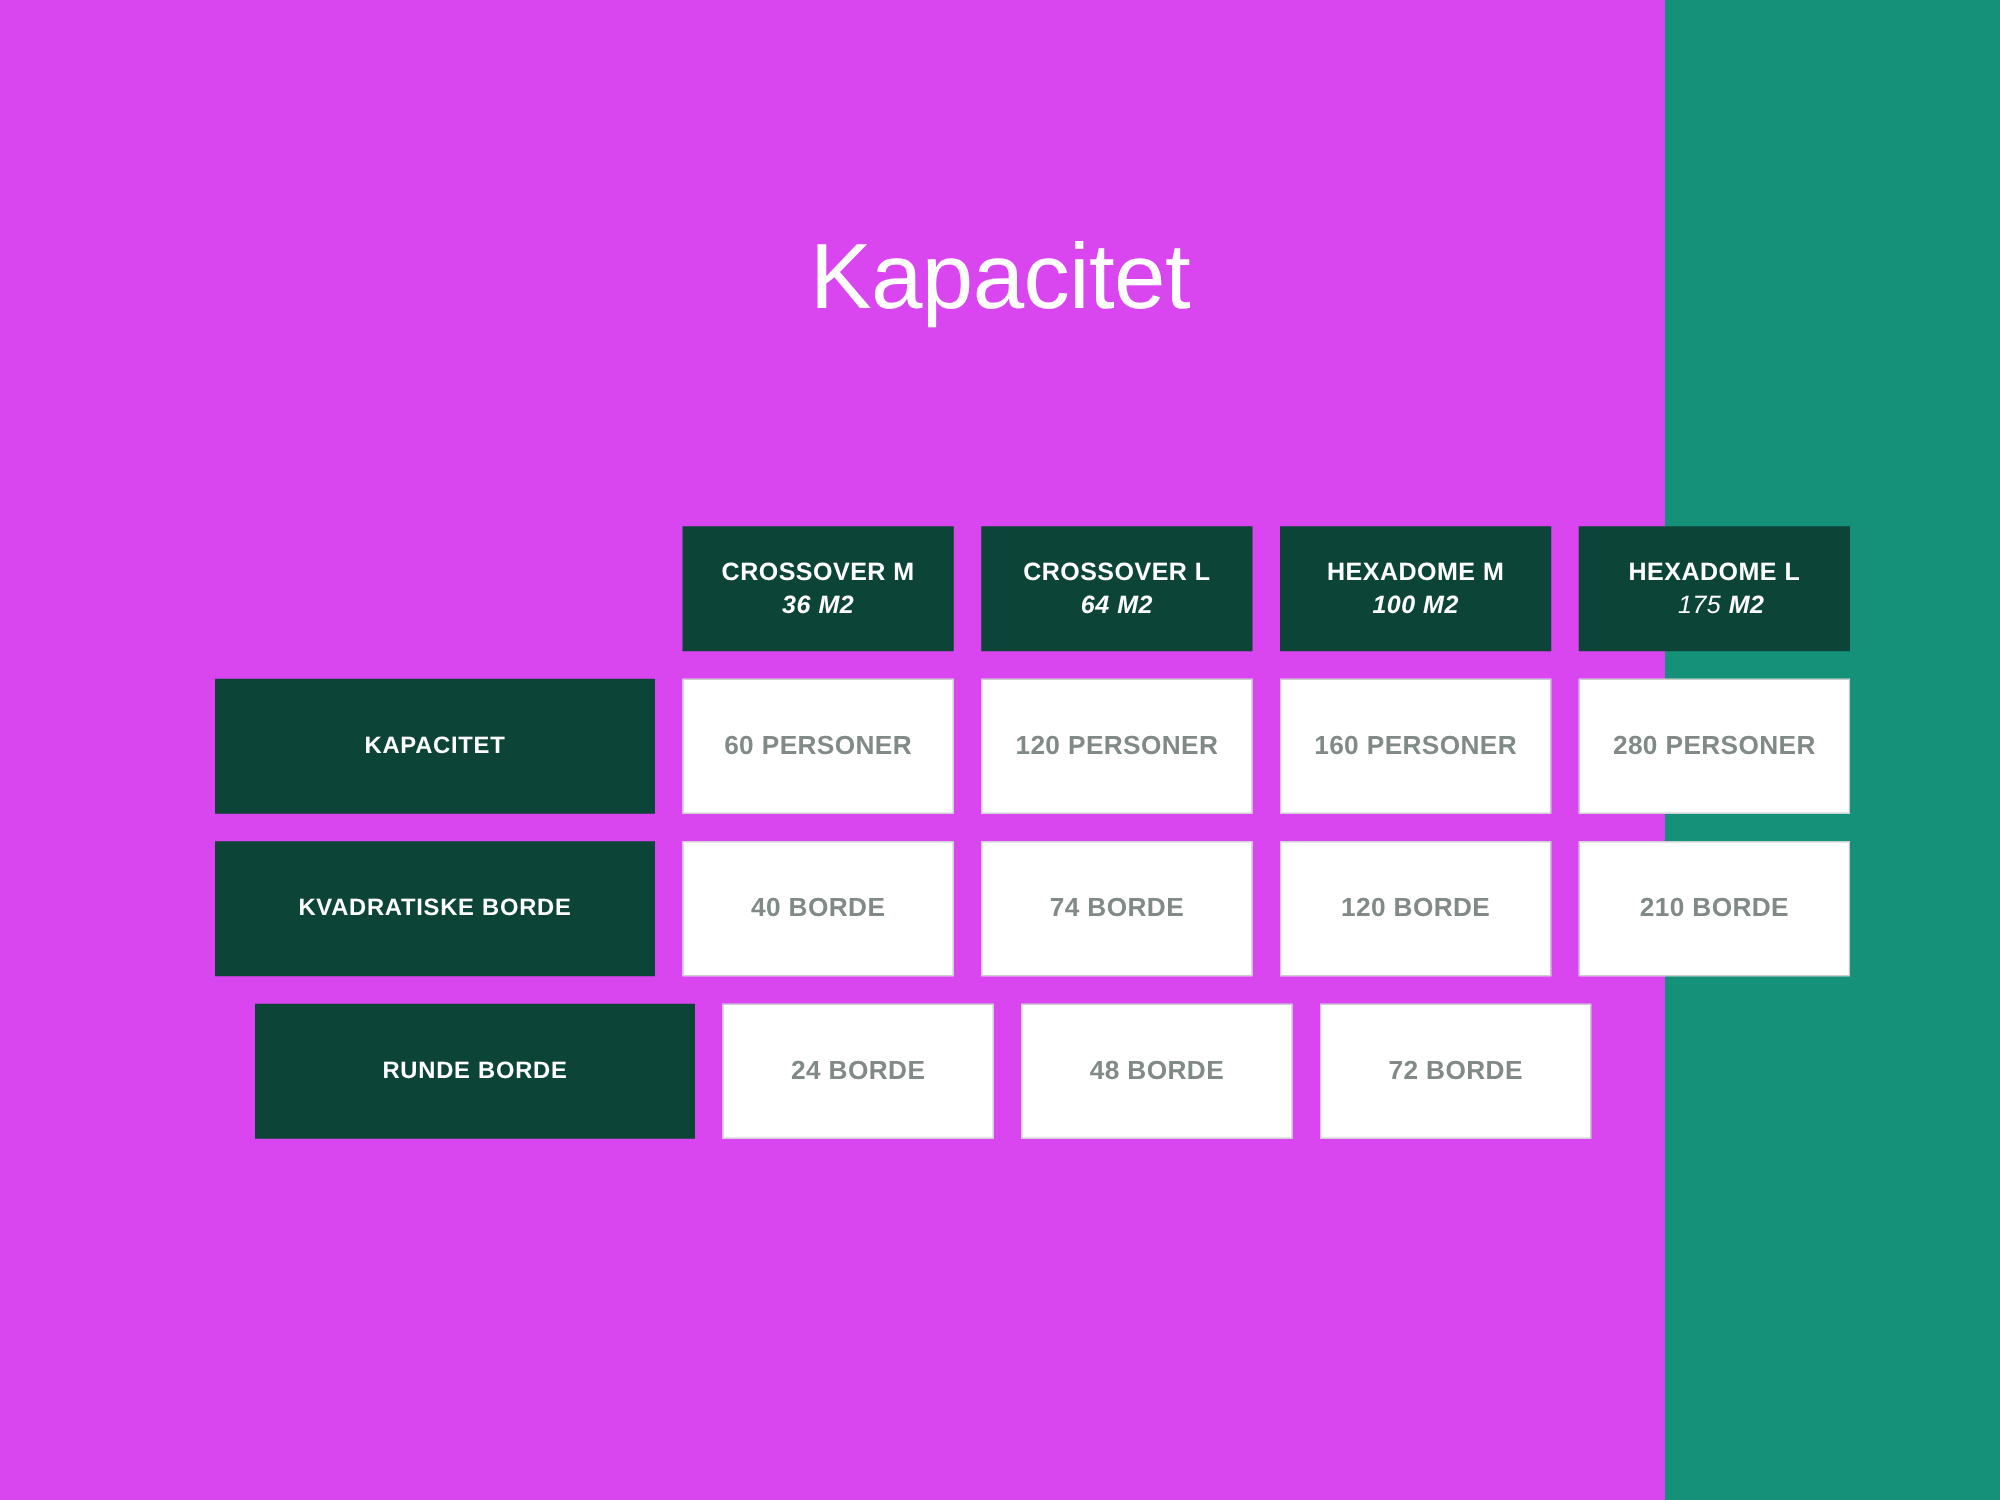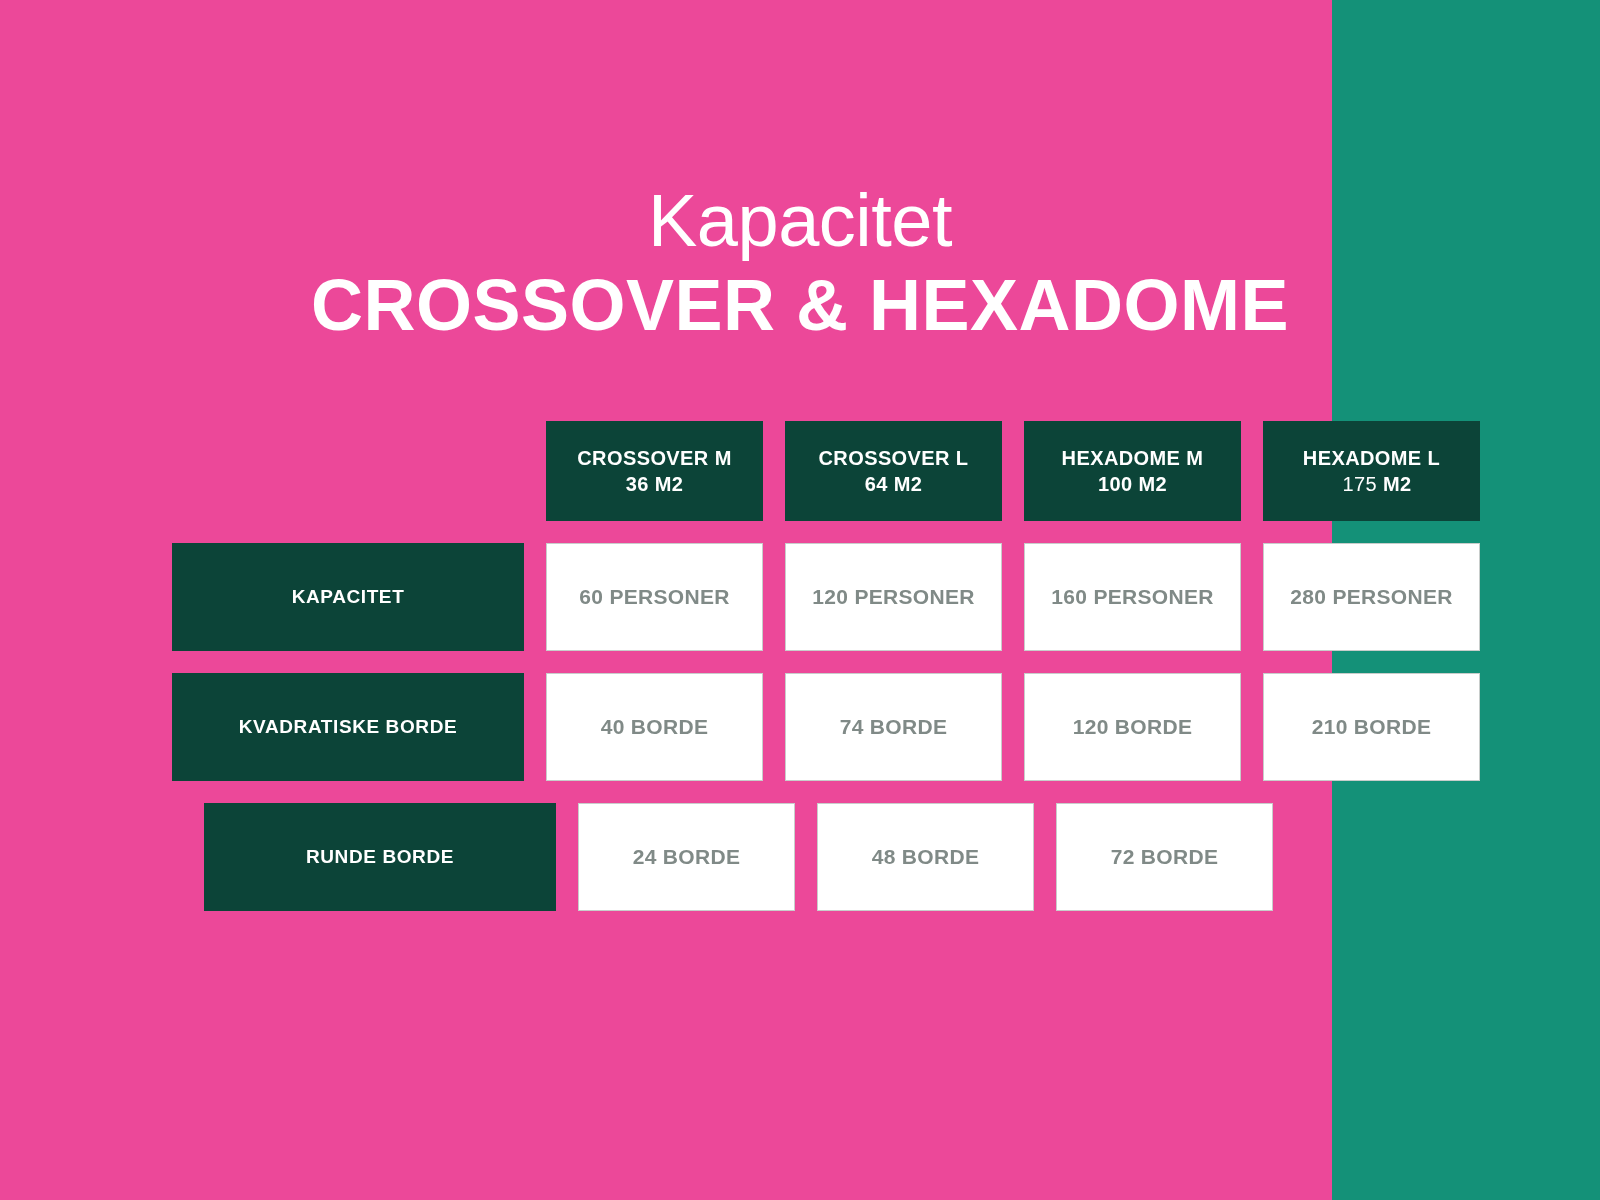--- a/index.html
+++ b/index.html
@@ -11,21 +11,21 @@
     height: 1200px;
     background: #149178;
     font-family: "Liberation Sans", sans-serif;
     overflow: hidden;
   }
 
   .slide {
     position: relative;
     width: 1332px;
     height: 1200px;
-    background: #ec4899;
+    background: #d946ef;
   }
 
   
   .title-block {
     position: absolute;
     left: 0;
     top: 178px;
     width: 1600px;
     text-align: center;
   }
@@ -103,20 +103,21 @@
     font-size: 20px;
     font-weight: 700;
     letter-spacing: 0.4px;
     text-transform: uppercase;
   }
   .head-area {
     font-size: 20px;
     font-weight: 700;
     letter-spacing: 0.4px;
     text-transform: uppercase;
+    font-style: italic;
   }
   .head-area .num-light {
     font-weight: 400;
     margin-left: 11px;
   }
 
   
   .body-row {
     height: 108px;
   }
@@ -149,21 +150,20 @@
     text-transform: uppercase;
   }
 </style>
 </head>
 <body>
 
 <div class="slide">
 
   <div class="title-block">
     <span class="title-light">Kapacitet</span>
-    <span class="title-bold">CROSSOVER &amp; HEXADOME</span>
   </div>
 
   <div class="table">
 
     <div class="row header-row">
       <div class="rowlabel-col spacer-cell"></div>
 
       <div class="datacell-col">
         <div class="head-cell">
           <span class="head-name">CROSSOVER M</span>

